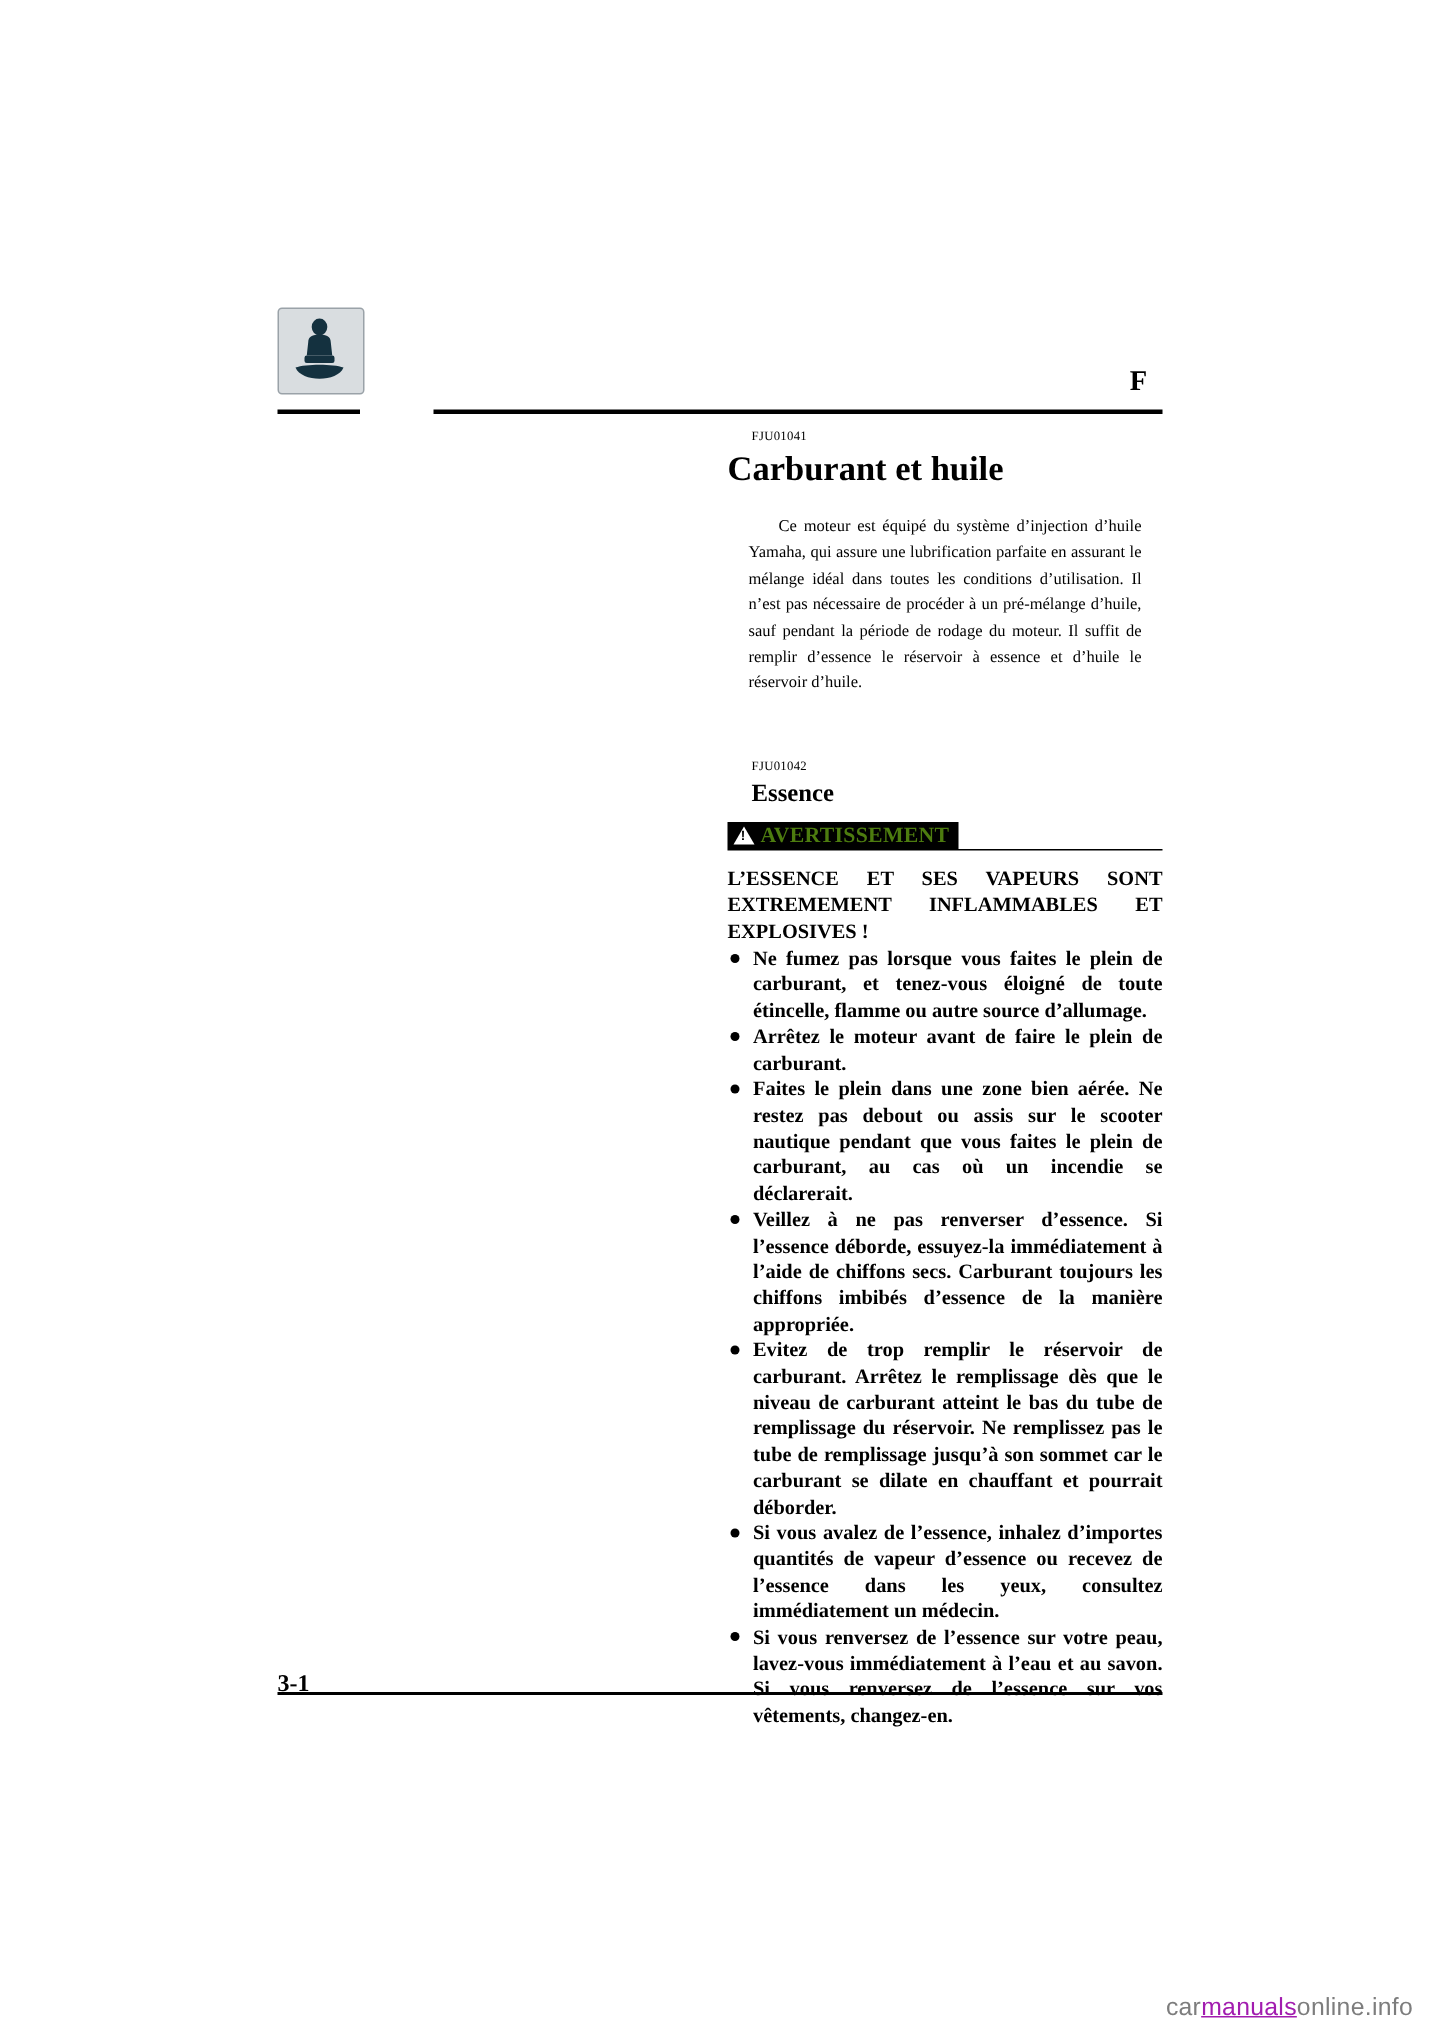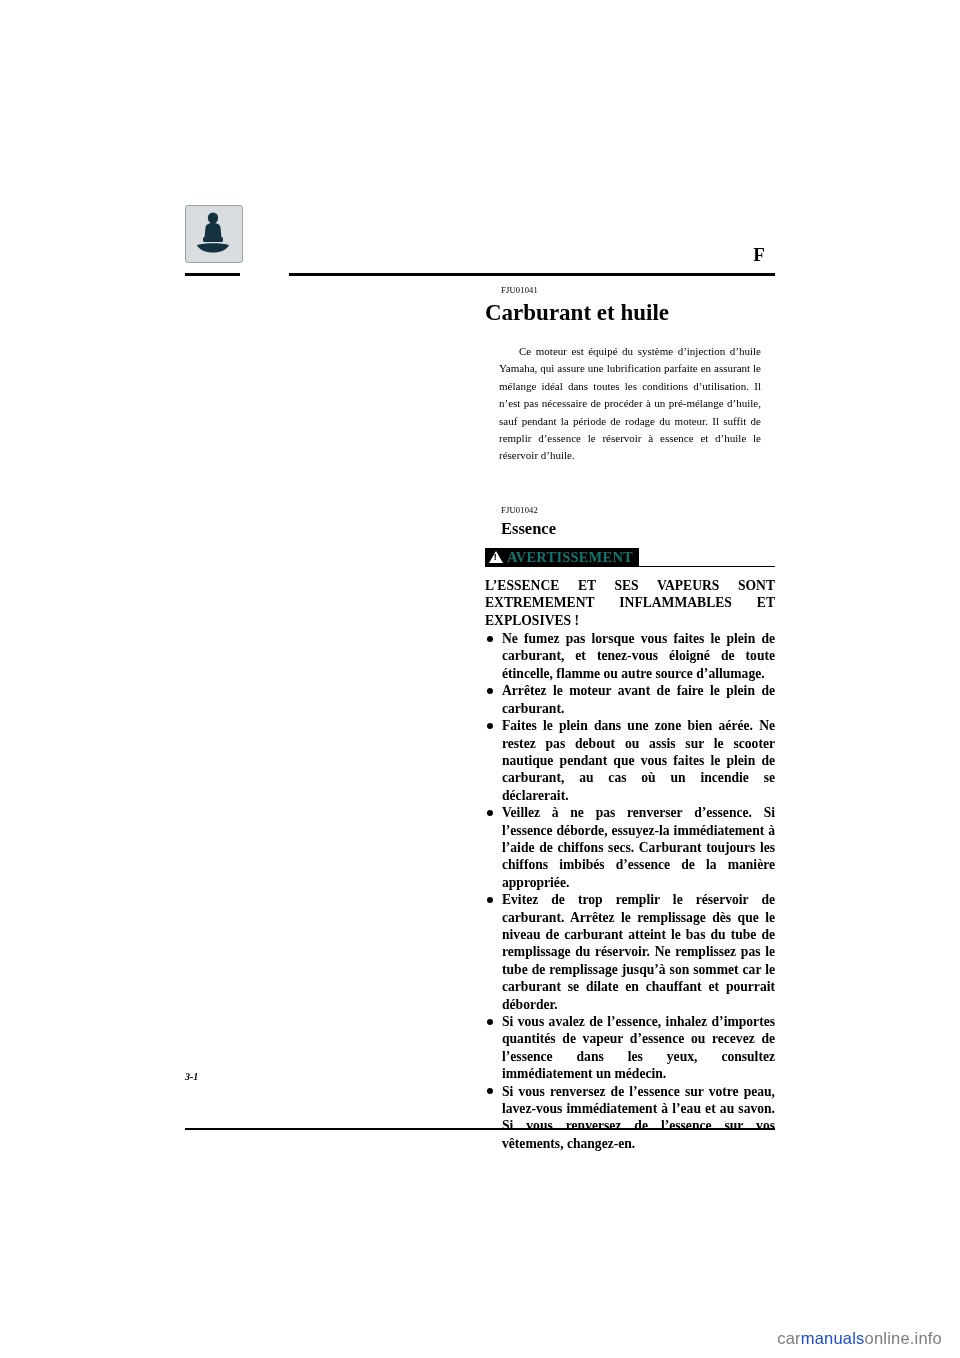--- a/index.html
+++ b/index.html
@@ -121,21 +121,21 @@
   .warn-wrap {
     position: relative;
     height: 20px;
     margin: 0 0 9px 0;
   }
   .warn-box {
     position: absolute;
     left: 0; top: 0;
     height: 18px;
     background: #000000;
-    color: #0f766e;
+    color: #4d7c0f;
     display: flex;
     align-items: center;
     padding: 0 6px 0 4px;
     box-sizing: border-box;
   }
   .warn-tri {
     display: inline-block;
     width: 0; height: 0;
     border-left: 7px solid transparent;
     border-right: 7px solid transparent;
@@ -209,38 +209,37 @@
     position: absolute;
     left: 185px;
     top: 1128px;
     width: 590px;
     height: 2px;
     background: #000000;
   }
   .folio {
     position: absolute;
     left: 185px;
-    top: 1067px;
-    font-family: "Liberation Serif", serif;
-    font-size: 10px;
+    top: 1113px;
+    font-family: "Liberation Serif", serif;
+    font-size: 16px;
     font-weight: bold;
     line-height: 20px;
-    font-style: italic;
   }
 
   .watermark {
     position: absolute;
     right: 18px;
     bottom: 10px;
     font-family: "Liberation Sans", sans-serif;
     font-size: 16.5px;
     color: #7d7d7d;
     letter-spacing: 0.2px;
   }
-  .watermark .accent { color: #1d4ed8; }
+  .watermark .accent { color: #a21caf; text-decoration: underline; }
 </style>
 </head>
 <body>
 
 <div class="page">
 
   <div class="header">
     <div class="logo-box">
       <svg width="54" height="54" viewBox="0 0 54 54" aria-hidden="true">
         <ellipse cx="27" cy="12" rx="5.2" ry="5.6" fill="#14313f"></ellipse>

